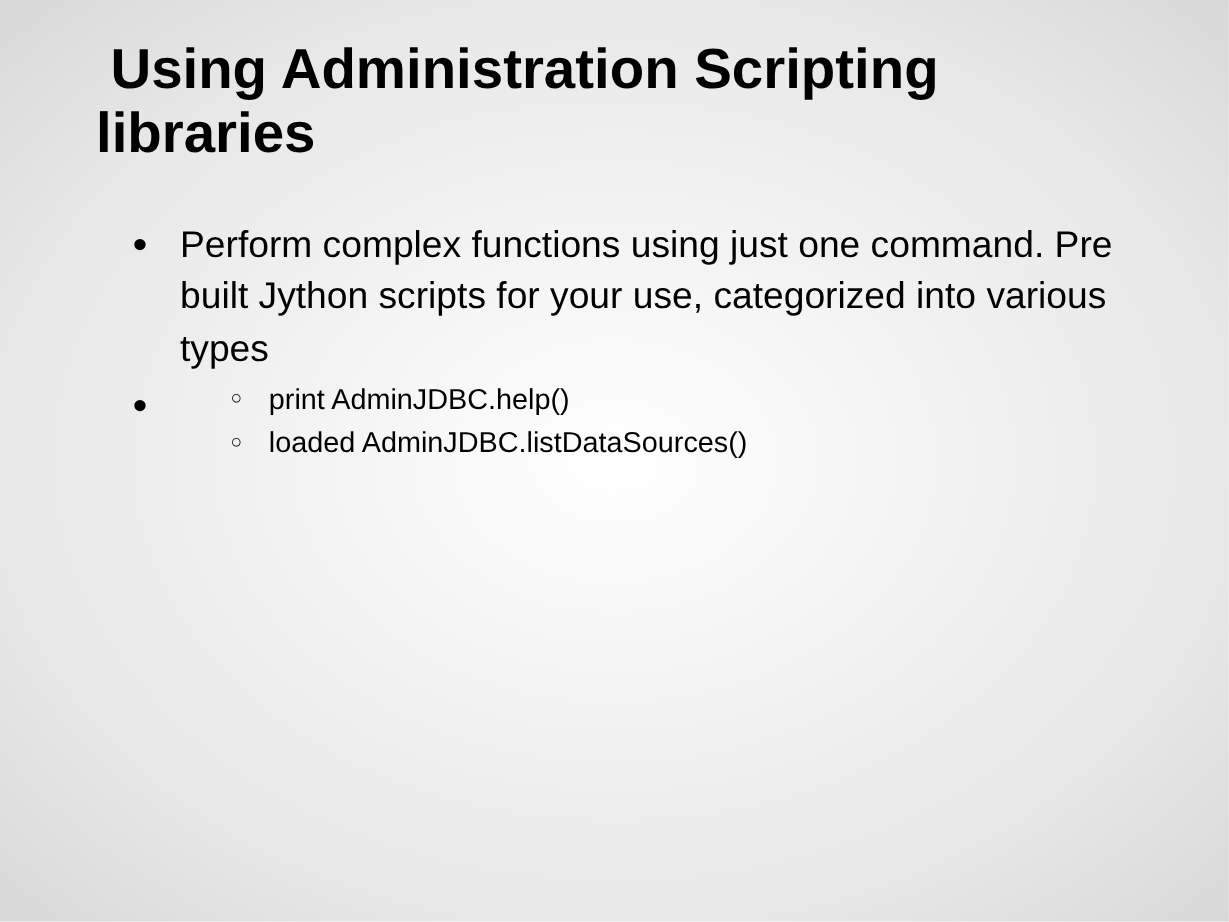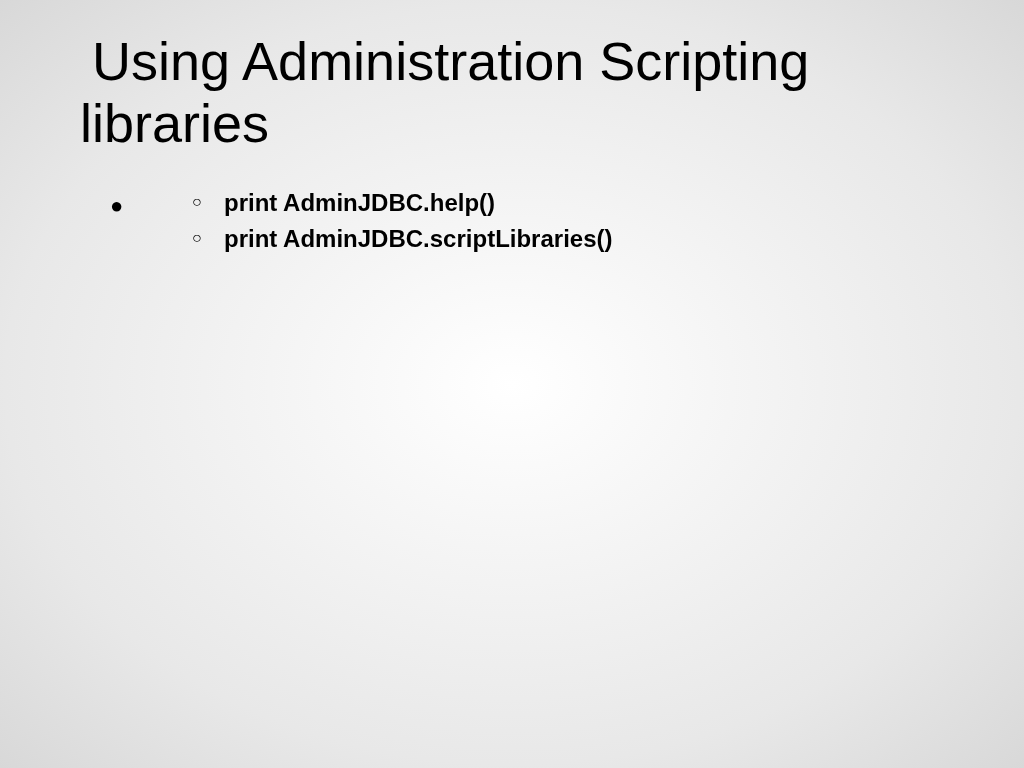--- a/index.html
+++ b/index.html
@@ -12,24 +12,24 @@
       height: 768px;
       background: radial-gradient(ellipse at center, #ffffff 0%, #e8e8e8 70%, #d8d8d8 100%);
       font-family: Arial, Helvetica, sans-serif;
       color: #000;
       overflow: hidden;
     }
     .slide {
       padding: 30px 70px 30px 70px;
     }
     .title {
-      font-size: 54px;
-      font-weight: normal;
+      font-size: 47px;
+      font-weight: bold;
       line-height: 1.15;
-      margin-bottom: 31px;
+      margin-bottom: 44px;
       padding-left: 10px;
       text-indent: 12px;
     }
     ul.main-list {
       list-style: none;
       padding-left: 50px;
     }
     ul.main-list > li {
       position: relative;
       font-size: 31px;
@@ -42,21 +42,20 @@
       position: absolute;
       left: -10px;
       top: 0;
       font-size: 22px;
       line-height: 1.9;
     }
     ul.sub-list {
       list-style: none;
       padding-left: 50px;
       margin-top: 4px;
-      font-weight: bold;
     }
     ul.sub-list > li {
       position: relative;
       font-size: 24px;
       line-height: 1.5;
       padding-left: 24px;
     }
     ul.sub-list > li::before {
       content: "○";
       position: absolute;
@@ -66,23 +65,26 @@
       line-height: 2.1;
     }
   </style>
 </head>
 <body>
 
 <div class="slide">
   <h1 class="title">Using Administration Scripting libraries</h1>
   <ul class="main-list">
     <li>
+      <span>Perform complex functions using just one command. Pre built Jython scripts for your use, categorized into various types</span>
+    </li>
+    <li>
       <ul class="sub-list">
         <li>
           <span>print AdminJDBC.help()</span>
         </li>
         <li>
-          <span>print AdminJDBC.scriptLibraries()</span>
+          <span>loaded AdminJDBC.listDataSources()</span>
         </li>
       </ul>
     </li>
   </ul>
 </div>
 
 </body></html>

